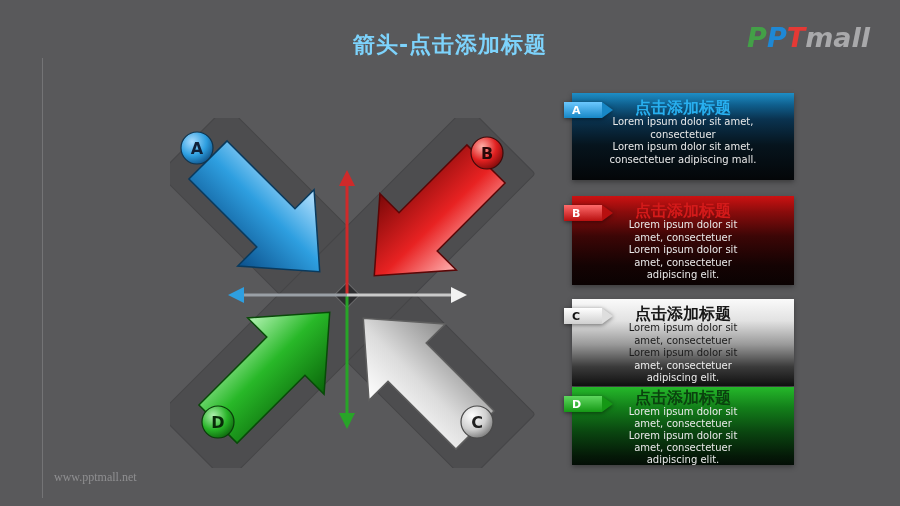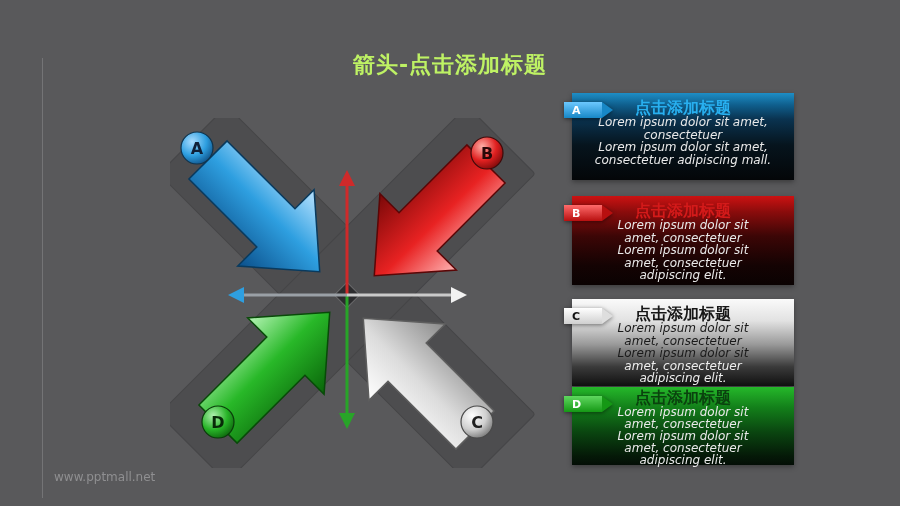--- a/index.html
+++ b/index.html
@@ -2,54 +2,54 @@
 <html><head>
 <meta charset="utf-8">
 <style>
   * { margin:0; padding:0; box-sizing:border-box; }
   html,body { width:900px; height:506px; overflow:hidden; }
   body { font-family:"DejaVu Sans","Liberation Sans",sans-serif; }
   .stage { position:relative; width:900px; height:506px;
            background:#59595b; overflow:hidden; }
 
   .slide-title { position:absolute; top:30px; left:0; right:0;
-    text-align:center; color:#bef264; font-size:22px; font-weight:bold;
-    letter-spacing:1px;margin-top:20px; }
+    text-align:center; color:#7dd3fc; font-size:22px; font-weight:bold;
+    letter-spacing:1px; }
 
   .logo { position:absolute; top:22px; right:30px; font-size:27px;
     font-weight:bold; font-style:italic; letter-spacing:0; }
   .logo .p1{ color:#43a047; } .logo .p2{ color:#1e88d5; }
   .logo .t { color:#e53935; } .logo .rest{ color:#a9a9ab; font-weight:bold; }
 
   .left-line { position:absolute; left:42px; top:58px; width:1px;
     height:440px; background:#808082; opacity:.7; }
 
   .watermark { position:absolute; left:54px; top:470px; color:#8f8f91;
-    font-size:12px; }
+    font-size:12px;font-family:Liberation Serif, serif; }
 
   .diagram { position:absolute; left:170px; top:118px; }
 
   
   .panel { position:absolute; left:572px; width:222px; text-align:center;
     padding:8px 8px 4px 8px; box-shadow:0 2px 5px rgba(0,0,0,.35); }
   .panel-a { top:93px;  height:87px;
     background:linear-gradient(180deg,#1e8ec6 0%,#0f5e8c 14%,#0a3350 30%,#06141d 60%,#040608 100%); }
   .panel-b { top:196px; height:89px;
     background:linear-gradient(180deg,#cc1212 0%,#8a0c0c 18%,#3c0606 45%,#140303 78%,#0a0202 100%); }
   .panel-c { top:299px; height:87px;
     background:linear-gradient(180deg,#fafafa 0%,#e2e2e2 25%,#9a9a9a 52%,#3a3a3a 78%,#101010 100%); }
   .panel-d { top:387px; height:78px; padding-top:4px;
     background:linear-gradient(180deg,#25b82a 0%,#13801a 26%,#0a4510 58%,#051a08 88%,#030d05 100%); }
 
   .ptitle { font-size:16px; font-weight:bold; line-height:14px; margin-bottom:1px; }
   .panel-a .ptitle { color:#28b0f0; }
   .panel-b .ptitle { color:#d41a1a; }
   .panel-c .ptitle { color:#161616; }
   .panel-d .ptitle { color:#0a420e; }
-  .pline { font-size:12px; line-height:12.5px; color:#e9e9e9;font-style:italic; }
+  .pline { font-size:10px; line-height:12.5px; color:#e9e9e9; }
   .panel-d .pline { line-height:12px; }
   .panel-c .t-dark  { color:#1a1a1a; }
   .panel-c .t-light { color:#ededed; }
 
   
   .tab { position:absolute; left:-8px; top:9px; display:flex; align-items:center;
     filter:drop-shadow(0 1px 2px rgba(0,0,0,.5)); }
   .tab-rect { width:38px; height:16px; display:flex; align-items:center;
     padding-left:8px; font-size:11px; font-weight:bold; color:#fff; }
   .tab-head { width:0; height:0; border-top:8px solid transparent;
@@ -63,20 +63,23 @@
   .tab-d .tab-rect{ background:linear-gradient(#5fd85f,#159815); }
   .tab-d .tab-head{ border-left-color:#159815; }
 </style>
 </head>
 <body>
 
 <div class="stage">
 
   <div class="slide-title">箭头-点击添加标题</div>
 
+  <div class="logo">
+    <span class="p1">P</span><span class="p2">P</span><span class="t">T</span><span class="rest">mall</span>
+  </div>
 
   <div class="left-line"></div>
 
   <svg class="diagram" width="365" height="350" viewBox="0 0 365 350">
     <defs>
       <linearGradient id="gBlue" x1="0" y1="-54" x2="0" y2="54" gradientUnits="userSpaceOnUse">
         <stop offset="0" stop-color="#b8e2ff"></stop>
           <stop offset=".45" stop-color="#2e9fe0"></stop>
           <stop offset="1" stop-color="#0b4f8a"></stop>
       </linearGradient>

